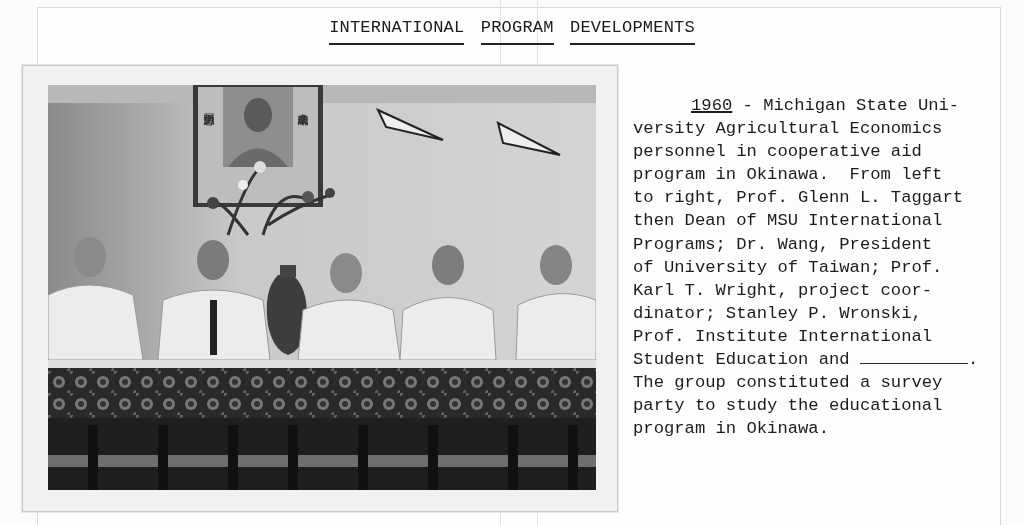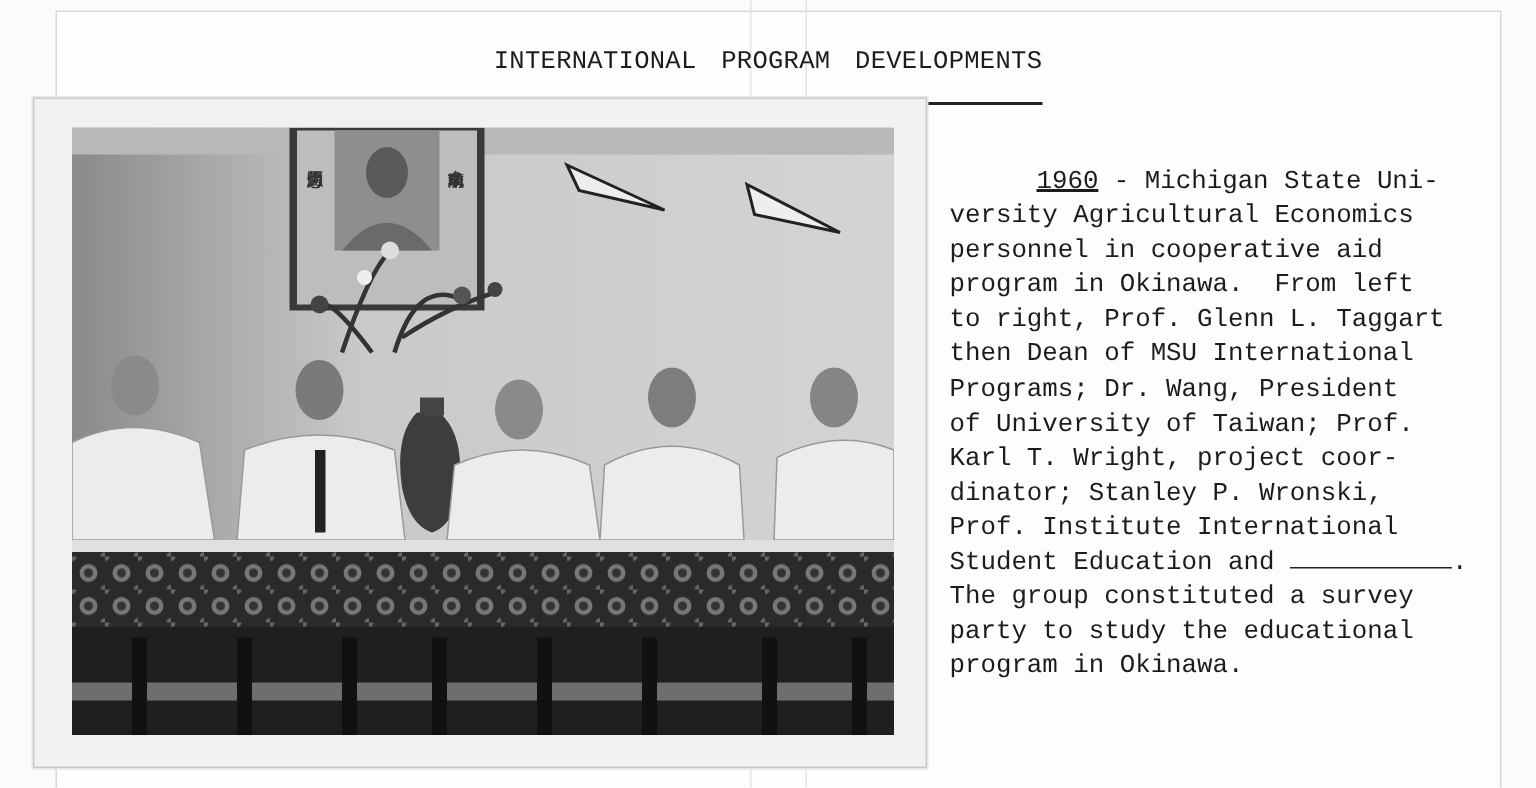--- a/index.html
+++ b/index.html
@@ -1,23 +1,23 @@
 <!DOCTYPE html>
 <html><head>
 <meta charset="utf-8">
 <style>
   html,body{margin:0;padding:0;}
   body{width:1024px;height:525px;background:#fbfbfb;position:relative;overflow:hidden;font-family:"Liberation Mono","DejaVu Sans Mono",monospace;color:#1c1c1c;}
   .page-card{position:absolute;left:37px;top:7px;width:962px;height:530px;border:1px solid #d8d8d8;background:#fdfdfd;}
   .fold-line{position:absolute;top:0;width:1px;height:525px;background:#e3e3e3;}
   .page-title{position:absolute;left:0;top:18px;width:1024px;text-align:center;font-size:17px;letter-spacing:0.2px;}
-  .page-title span{display:inline-block;margin:14px 3px;padding-bottom:17px;border-bottom:2px solid #222;}
+  .page-title span{display:inline-block;margin:0 3px;padding-bottom:6px;border-bottom:2px solid #222;}
   .photo-mount{position:absolute;left:22px;top:65px;width:594px;height:445px;background:#f1f1f1;border:1px solid #c9c9c9;box-shadow:0 0 0 1px #e6e6e6;}
   .photo{position:absolute;left:48px;top:85px;width:548px;height:405px;overflow:hidden;background:#cfcfcf;}
-  .caption{position:absolute;left:633px;top:110px;width:380px;font-size:17.2px;line-height:23.1px;white-space:pre;}
+  .caption{position:absolute;left:633px;top:94px;width:380px;font-size:17.2px;line-height:23.1px;white-space:pre;}
   .caption .year{text-decoration:underline;text-decoration-thickness:2px;}
   .caption .blank{display:inline-block;width:108px;border-bottom:1.5px solid #222;height:14px;vertical-align:baseline;}
 </style>
 </head>
 <body>
 
 <div class="page-card"></div>
 <div class="fold-line" style="left:500px"></div>
 <div class="fold-line" style="left:537px"></div>
 

